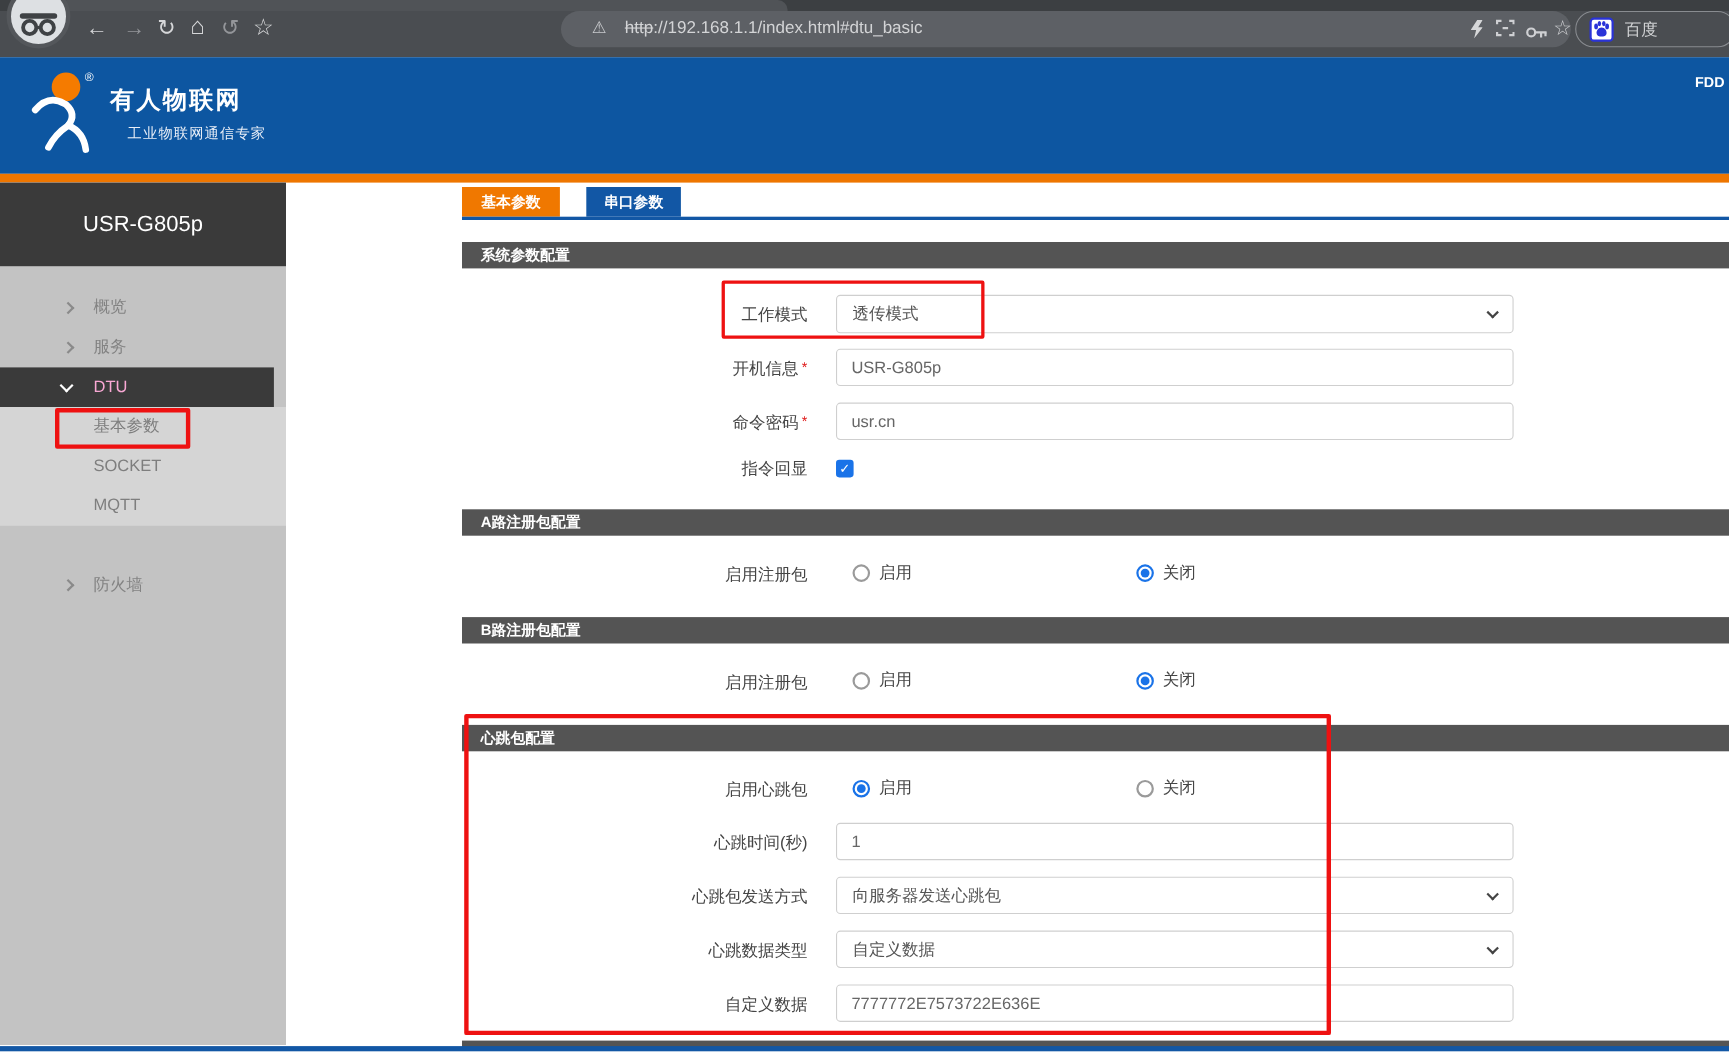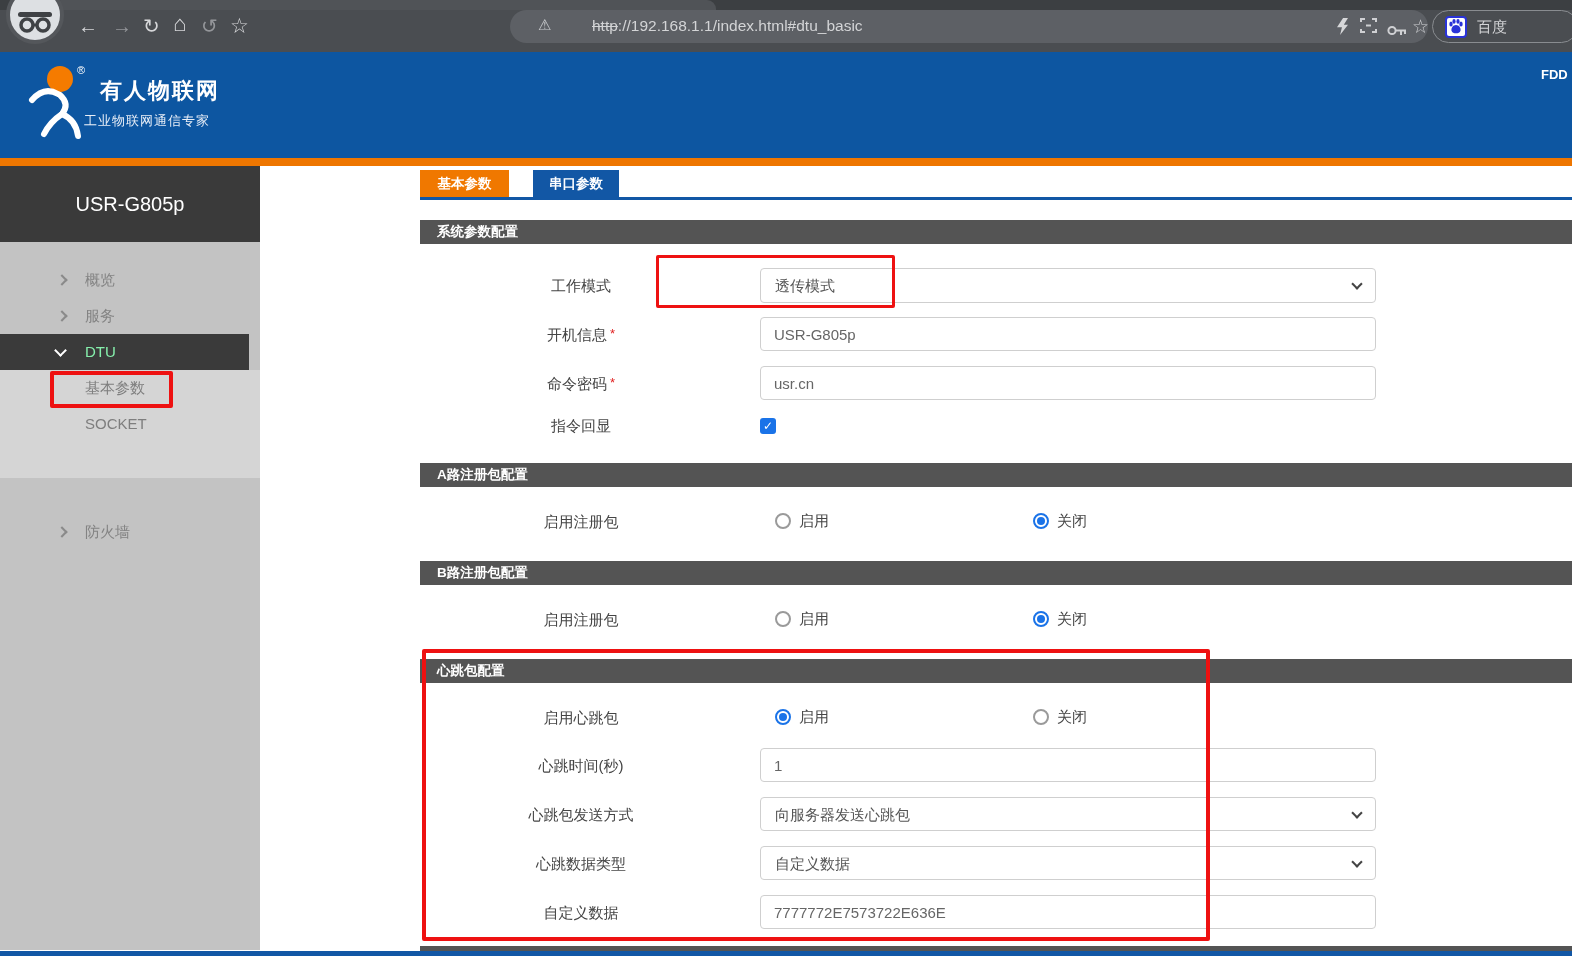--- a/index.html
+++ b/index.html
@@ -10,59 +10,59 @@
   .topbar { position:absolute; left:0; top:0; width:1572px; height:52px; background:#4a4d51; }
   .topstrip { position:absolute; left:0; top:0; width:1572px; height:10px; background:#3c3f42; }
   .tab-sliver { position:absolute; left:52px; top:0; width:664px; height:10px; background:#505357; border-radius:9px 9px 0 0; }
   .incog { position:absolute; left:6px; top:-14px; width:58px; height:58px; border-radius:50%;
            background:#dde0e3; border:4px solid #54575b; }
   .nicon { position:absolute; top:14px; font-size:20px; line-height:24px; color:#d6d7d9; cursor:default; }
   .nicon.dim { color:#94969a; }
   .omnibox { position:absolute; left:510px; top:10px; width:918px; height:33px; border-radius:17px; background:#5d6065; }
   .warn { position:absolute; left:28px; top:6px; font-size:15px; color:#c8cacd; }
   .urltext { position:absolute; left:58px; top:7px; font-size:15.5px; color:#d3d4d6; white-space:nowrap; }
-  .urltext .struck { text-decoration:line-through;margin-left:24px; }
+  .urltext .struck { text-decoration:line-through; }
   .obicon { position:absolute; top:7px; color:#cfd0d3; font-size:16px; }
   .lightning { position:absolute; left:827px; top:8px; width:11px; height:17px; background:#d6d7d9;
                clip-path:polygon(55% 0,100% 0,62% 40%,100% 40%,28% 100%,45% 55%,0 55%); }
   .searchbox { position:absolute; left:1432px; top:10px; width:146px; height:33px; border:1px solid #898c90; border-radius:17px; }
   .baidulogo { position:absolute; left:12px; top:5px; width:22px; height:22px; background:#fff; border:2px solid #2a33d8; border-radius:4px; }
   .searchlabel { position:absolute; left:44px; top:7px; font-size:15px; color:#d3d4d6; }
 
   
   .header { position:absolute; left:0; top:52px; width:1572px; height:106px; background:#0d56a1; }
   .brand { position:absolute; left:100px; top:24px; color:#fff; font-size:22px; font-weight:bold; letter-spacing:2px;font-family:Liberation Serif, serif; }
-  .slogan { position:absolute; left:84px; top:60px; color:#e8eef7; font-size:13px; letter-spacing:1px; }
+  .slogan { position:absolute; left:116px; top:60px; color:#e8eef7; font-size:13px; letter-spacing:1px; }
   .netbadge { position:absolute; left:1541px; top:15px; color:#ffffff; font-size:13px; font-weight:bold; }
   .orangebar { position:absolute; left:0; top:158px; width:1572px; height:8px; background:#ee7600; }
 
   
   .sidebar { position:absolute; left:0; top:166px; width:260px; height:784px; background:#c3c3c3; }
   .side-title { position:absolute; left:0; top:0; width:260px; height:76px; background:#3a3a3a;
                 color:#fff; font-size:20px; text-align:center; line-height:76px; }
   .submenu-bg { position:absolute; left:0; top:204px; width:260px; height:108px; background:#d5d5d5; }
   .srow { position:absolute; left:0; width:249px; height:36px; line-height:36px; font-size:15px; color:#838383; cursor:pointer;padding-left:43px; }
   .srow .slabel { position:absolute; left:85px; top:0; }
-  .srow.dark { background:#3a3a3a; color:#86efac;text-decoration:underline; }
+  .srow.dark { background:#3a3a3a; color:#f9a8d4;text-decoration:underline; }
   .chev-r { position:absolute; left:58px; top:14px; width:8px; height:8px;
             border-right:2px solid #8a8a8a; border-bottom:2px solid #8a8a8a; transform:rotate(-45deg); }
   .chev-d { position:absolute; left:56px; top:12px; width:9px; height:9px;
             border-right:2px solid #fff; border-bottom:2px solid #fff; transform:rotate(45deg); }
 
   
   .tab { position:absolute; top:170px; height:27px; color:#fff; font-size:13.5px; font-weight:bold;
          text-align:center; line-height:27px; cursor:pointer; }
   .tab.orange { left:420px; width:89px; background:#f07800; }
   .tab.blue   { left:533px; width:86px; background:#1257a5; }
   .tabline { position:absolute; left:420px; top:197px; width:1152px; height:3px; background:#1257a5; }
 
   .secbar { position:absolute; left:420px; width:1152px; height:24px; background:#545454;
             color:#fff; font-size:13.5px; font-weight:bold; line-height:24px; padding-left:17px; }
 
-  .flabel { position:absolute; left:444px; width:274px; text-align:center; font-size:15px; color:#454545; }
+  .flabel { position:absolute; left:460px; width:274px; text-align:right; font-size:15px; color:#454545; }
   .req { color:#e02020; margin-left:3px; font-size:13px; vertical-align:top; }
 
   .tinput { position:absolute; left:760px; width:616px; height:34px; border:1px solid #cfcfcf; border-radius:4px;
             font-size:15px; color:#666; padding:0 13px; background:#fff; font-family:inherit; }
   .tselect { position:absolute; left:760px; width:616px; height:35px; border:1px solid #cfcfcf; border-radius:4px;
              background:#fff; font-size:15px; color:#555; line-height:33px; padding-left:14px; cursor:pointer; }
   .selchev { position:absolute; right:14px; top:11px; width:8px; height:8px;
              border-right:2px solid #444; border-bottom:2px solid #444; transform:rotate(45deg); }
 
   .cbox { position:absolute; left:760px; width:16px; height:16px; background:#1a73e8; border-radius:3px;
@@ -167,20 +167,23 @@
   <div class="srow dark" style="top:168px">
     <span class="chev-d"></span>
     <span class="slabel">DTU</span>
   </div>
   <div class="srow" style="top:204px">
     <span class="slabel" style="color:#7e7e7e">基本参数</span>
   </div>
   <div class="srow" style="top:240px">
     <span class="slabel" style="color:#7e7e7e">SOCKET</span>
   </div>
+  <div class="srow" style="top:276px">
+    <span class="slabel" style="color:#7e7e7e">MQTT</span>
+  </div>
   <div class="srow" style="top:348px">
     <span class="chev-r"></span>
     <span class="slabel">防火墙</span>
   </div>
 </div>
 
 <div class="tab orange">基本参数</div>
 <div class="tab blue">串口参数</div>
 <div class="tabline"></div>
 

